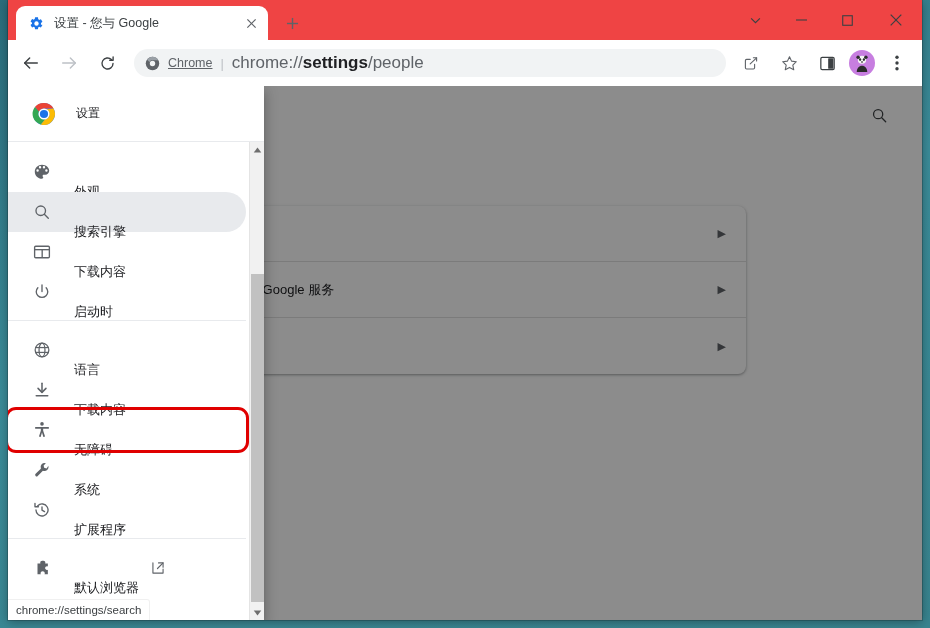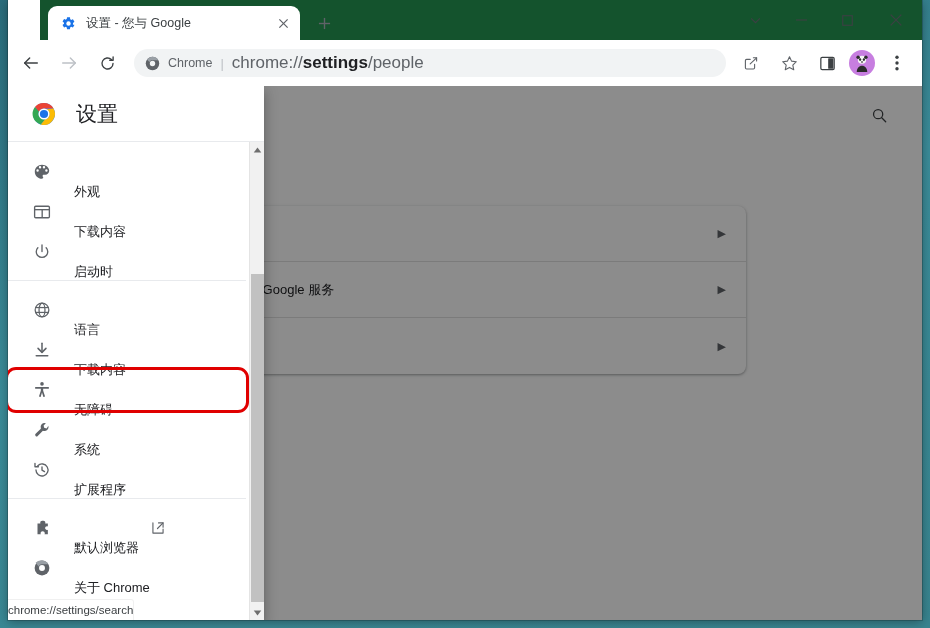--- a/index.html
+++ b/index.html
@@ -28,25 +28,24 @@
     left: 8px; top: 0px;
     width: 914px; height: 620px;
     background: #ffffff;
     display: flex; flex-direction: column;
     box-shadow: 0 0 0 1px rgba(0,0,0,0.18), 0 2px 10px rgba(0,0,0,0.35);
   }
 
   
   .tabstrip {
     height: 40px;
-    background: #14532d;
+    background: #ef4444;
     position: relative;
     display: flex; align-items: flex-end;
     flex: 0 0 40px;
-    margin-left: 32px;
   }
   .tab {
     margin-left: 8px;
     width: 252px; height: 34px;
     background: #ffffff;
     border-radius: 9px 9px 0 0;
     display: flex; align-items: center;
     padding: 0 8px 0 12px;
     position: relative;
   }
@@ -98,21 +97,21 @@
     flex: 1 1 auto;
     height: 28px; margin: 0 6px 0 8px;
     background: #f1f3f4;
     border-radius: 14px;
     display: flex; align-items: center;
     padding: 0 12px 0 10px;
     min-width: 0;
   }
   .omni-icon { width: 16px; height: 16px; margin-right: 8px; flex: 0 0 16px;
                display:flex; align-items:center; justify-content:center; }
-  .omni-chip { font-size: 12.5px; color: #5f6368; white-space: nowrap; }
+  .omni-chip { font-size: 12.5px; color: #5f6368; white-space: nowrap; text-decoration: underline; }
   .omni-sep { color: #bdc1c6; margin: 0 8px; font-size: 13px; }
   .omni-url { font-size: 17px; color: #5f6368; white-space: nowrap;
               overflow: hidden; text-overflow: ellipsis; }
   .omni-url b { color: #202124; font-weight: 700; }
   .avatar {
     width: 26px; height: 26px; margin: 0 3px; flex: 0 0 26px;
     border-radius: 50%;
     background: #c77ee0;
     display: flex; align-items: center; justify-content: center;
     overflow: hidden;
@@ -173,21 +172,21 @@
     display: flex; flex-direction: column;
     z-index: 5;
   }
   .drawer-header {
     height: 56px; flex: 0 0 56px;
     display: flex; align-items: center;
     padding-left: 24px;
     border-bottom: 1px solid #e8eaed;
   }
   .chrome-logo { width: 24px; height: 24px; flex: 0 0 24px; margin-right: 20px; }
-  .drawer-title { font-size: 21px; color: #202124; }
+  .drawer-title { font-size: 12px; color: #202124; }
 
   .drawer-scroll {
     flex: 1 1 auto;
     position: relative;
     overflow: hidden;
     padding-top: 10px;
   }
   .navlist { padding-right: 18px; }
   .navitem {
     height: 40px;
@@ -232,21 +231,21 @@
   }
 
   
   .statusbar {
     position: absolute;
     left: 0; bottom: 0;
     height: 20px;
     background: #ffffff;
     border-top-right-radius: 2px;
     display: flex; align-items: center;
-    padding: 0 0;
+    padding: 0 8px;
     font-size: 11.5px; color: #3c4043;
     z-index: 20;
     box-shadow: 0 0 0 1px rgba(0,0,0,0.06);
     white-space: nowrap;
   }
 
   
   svg { display: block; }
 </style>
 </head>
@@ -425,20 +424,29 @@
 
             <div class="navitem">
               <span class="nav-icon">
                 <svg width="18" height="18" viewBox="0 0 20 20" fill="#5f6368">
                   <path d="M10 2C5.6 2 2 5.4 2 9.7c0 4.3 3.6 7.8 8 7.8.74 0 1.34-.6 1.34-1.34 0-.35-.13-.66-.35-.9a1.32 1.32 0 0 1-.34-.88c0-.74.6-1.34 1.34-1.34h1.6c2.44 0 4.41-1.97 4.41-4.41C18 5.1 14.4 2 10 2zM5.1 9.7a1.34 1.34 0 1 1 0-2.7 1.34 1.34 0 0 1 0 2.7zm2.7-3.6a1.34 1.34 0 1 1 0-2.7 1.34 1.34 0 0 1 0 2.7zm4.4 0a1.34 1.34 0 1 1 0-2.7 1.34 1.34 0 0 1 0 2.7zm2.7 3.6a1.34 1.34 0 1 1 0-2.7 1.34 1.34 0 0 1 0 2.7z"></path>
                 </svg>
               </span>
               <span class="nav-label">外观</span>
             </div>
 
+            <div class="navitem selected">
+              <span class="nav-icon">
+                <svg width="18" height="18" viewBox="0 0 20 20" stroke="#5f6368" stroke-width="1.5" fill="none" stroke-linecap="round">
+                  <circle cx="8.6" cy="8.6" r="5.3"></circle>
+                  <line x1="12.6" y1="12.6" x2="17" y2="17"></line>
+                </svg>
+              </span>
+              <span class="nav-label">搜索引擎</span>
+            </div>
 
             <div class="navitem">
               <span class="nav-icon">
                 <svg width="18" height="18" viewBox="0 0 20 20" fill="none">
                   <rect x="1.8" y="3.6" width="16.4" height="12.8" rx="1.2" stroke="#5f6368" stroke-width="1.5"></rect>
                   <line x1="1.8" y1="7.4" x2="18.2" y2="7.4" stroke="#5f6368" stroke-width="1.5"></line>
                   <line x1="10.2" y1="7.4" x2="10.2" y2="16.4" stroke="#5f6368" stroke-width="1.5"></line>
                 </svg>
               </span>
               <span class="nav-label">下载内容</span>

